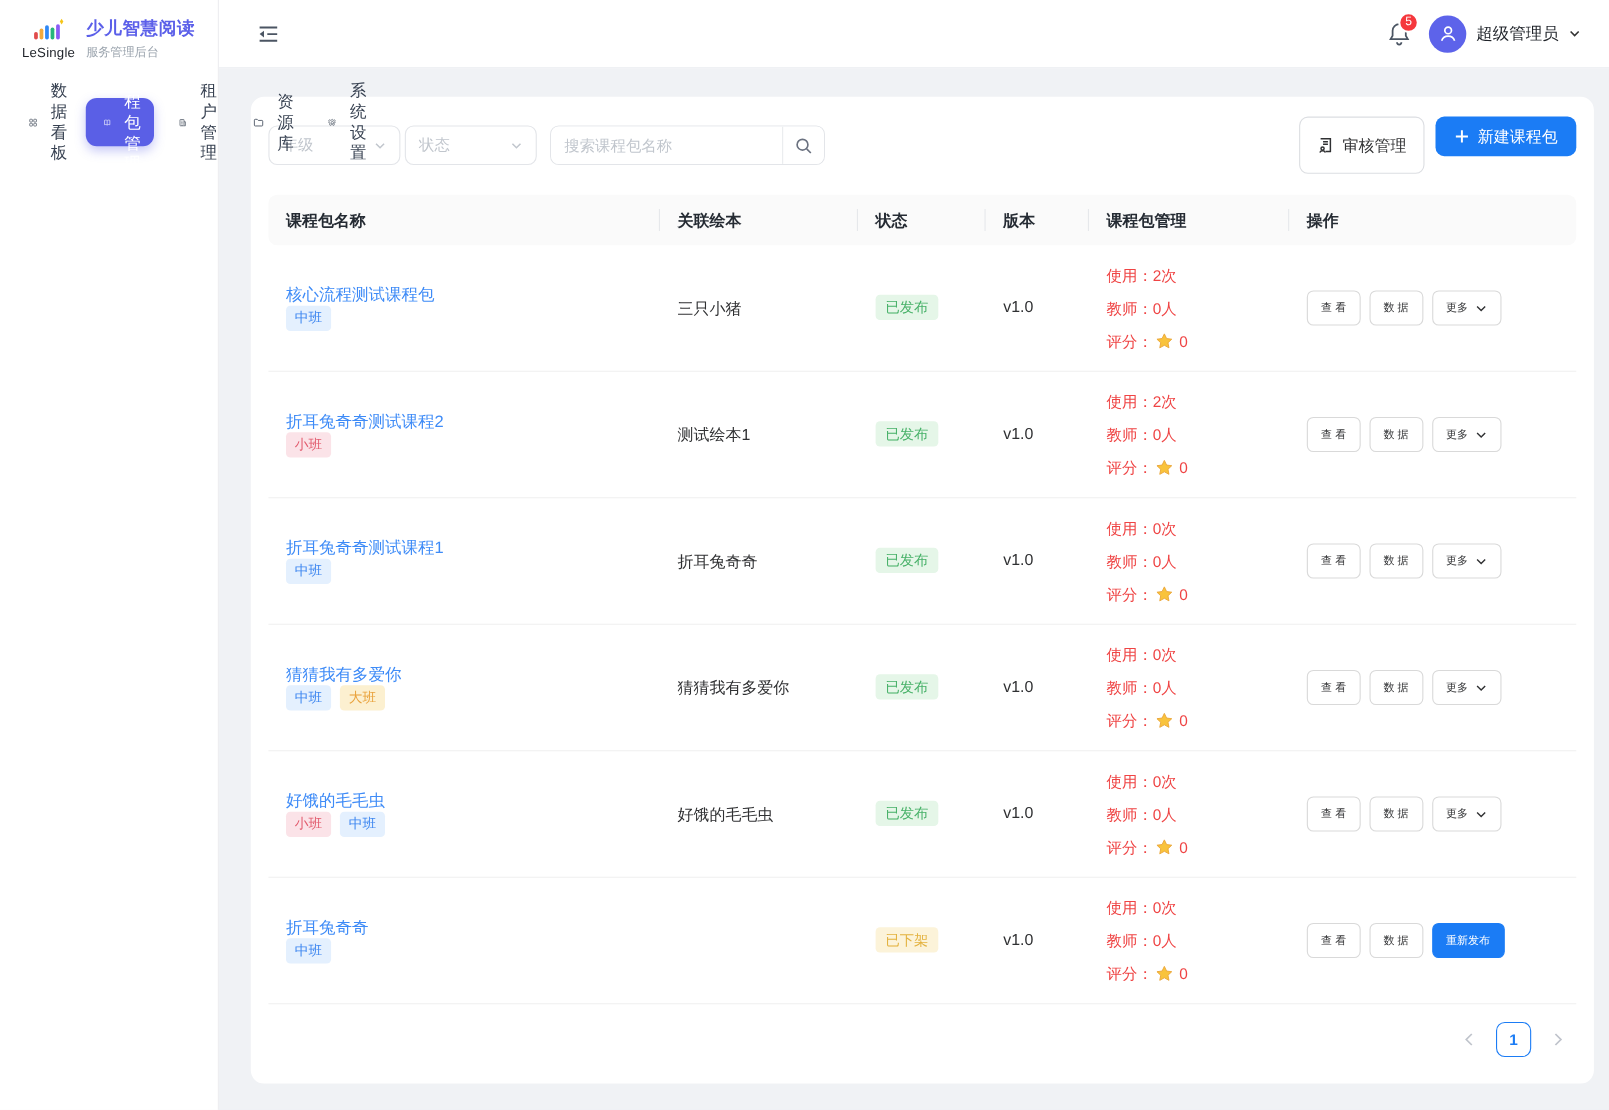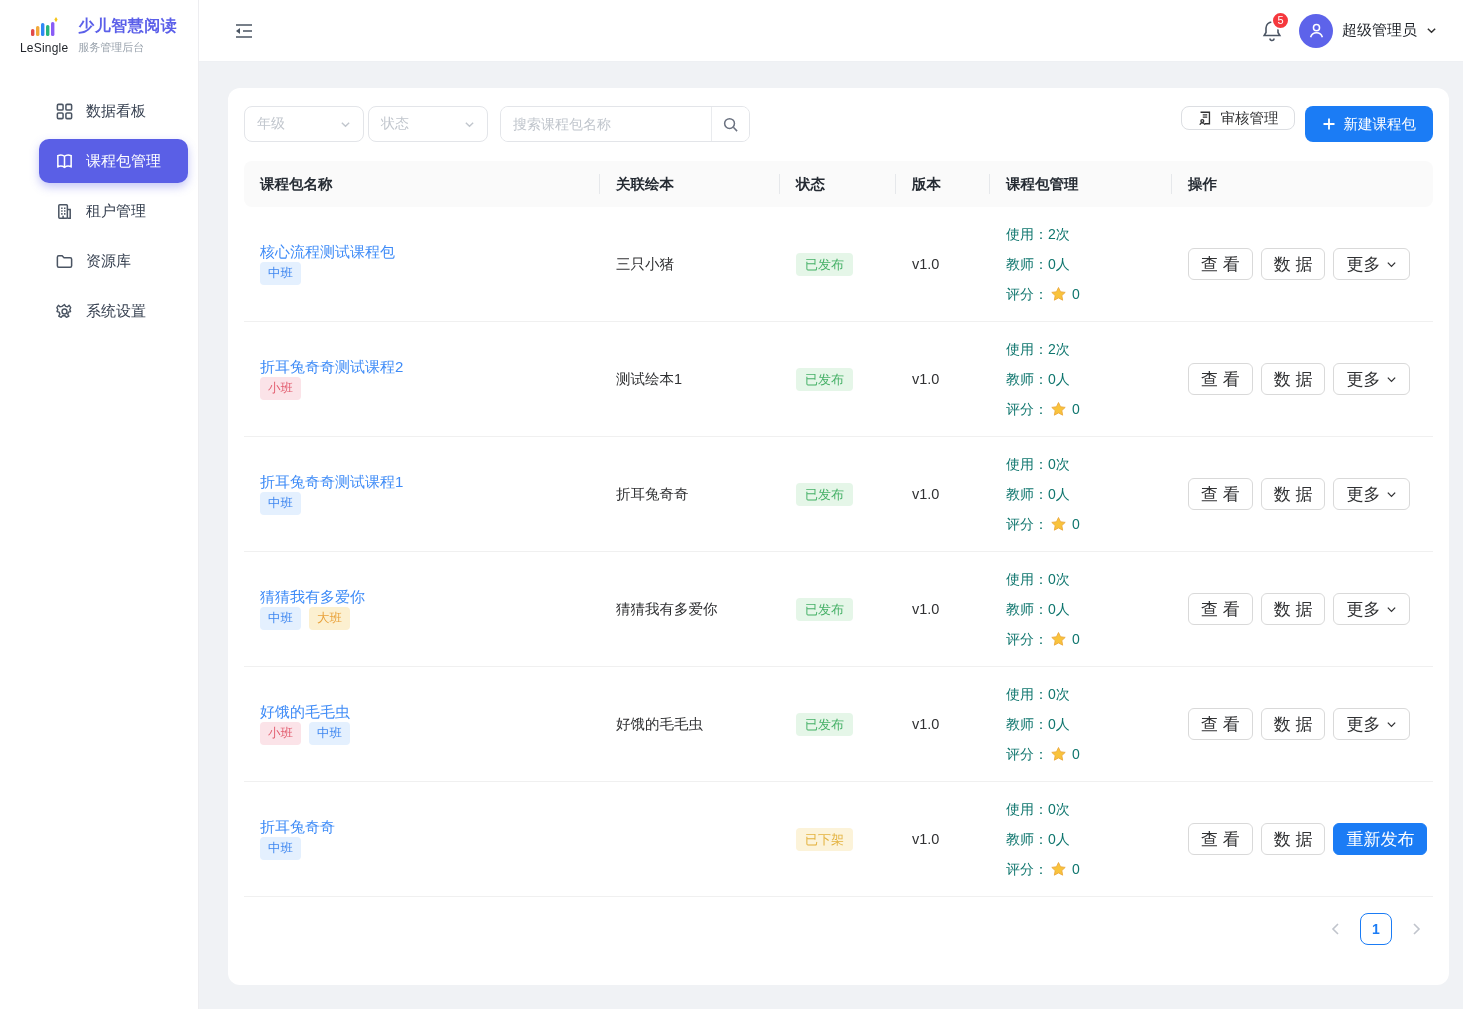--- a/index.html
+++ b/index.html
@@ -8,21 +8,21 @@
   .page { position:relative; width:1463px; height:1009px; background:#f0f2f5; overflow:hidden; }
 
   
   .sidebar { position:absolute; left:0; top:0; width:199px; height:100%; background:#fff; border-right:1px solid #ededf0; z-index:3; }
   .logo-area { height:71px; display:flex; align-items:center; gap:10px; padding-left:20px; }
   .logo-stack { display:flex; flex-direction:column; align-items:center; }
   .logo-text { font-size:12px; color:#1f2329; margin-top:1px; letter-spacing:.2px; }
   .brand-block { display:flex; flex-direction:column; }
   .brand-title { font-size:16px; font-weight:bold; color:#5b5fe9; letter-spacing:.5px; }
   .brand-sub { font-size:11px; color:#9aa3ad; margin-top:3px; }
-  .menu { padding:18px 10px 0 10px; display:flex; flex-direction:column; gap:6px;margin-left:29px; }
+  .menu { padding:18px 10px 0 10px; display:flex; flex-direction:row; gap:6px; }
   .menu-item { height:44px; display:flex; align-items:center; gap:12px; padding-left:16px; border-radius:10px; color:#374151; font-size:15px; cursor:pointer; }
   .menu-item svg { width:19px; height:19px; stroke:#4b5563; }
   .menu-item.active { background:#5a5fe6; color:#fff; box-shadow:0 4px 10px rgba(90,95,230,.35); }
   .menu-item.active svg { stroke:#fff; }
 
   
   .topbar { position:absolute; left:199px; right:0; top:0; height:62px; background:#fff; border-bottom:1px solid #eef0f3; display:flex; align-items:center; padding:0 26px 0 34px; z-index:2; }
   .fold-btn { width:22px; height:22px; cursor:pointer; }
   .topbar-right { margin-left:auto; display:flex; align-items:center; gap:16px; }
   .bell-wrap { position:relative; width:22px; height:24px; cursor:pointer; }
@@ -37,21 +37,21 @@
 
   
   .toolbar { display:flex; align-items:center; }
   .filters { display:flex; gap:4px; }
   .select { width:120px; height:36px; border:1px solid #e3e5e9; border-radius:8px; display:flex; align-items:center; justify-content:space-between; padding:0 12px; color:#c1c6cd; font-size:14px; background:#fff; cursor:pointer; }
   .searchbox { width:250px; height:36px; border:1px solid #e3e5e9; border-radius:8px; display:flex; margin-left:8px; overflow:hidden; background:#fff; }
   .searchbox input { flex:1; border:0; outline:none; padding:0 12px; font-size:14px; color:#303133; font-family:inherit; }
   .searchbox input::placeholder { color:#c1c6cd; }
   .search-btn { width:38px; border:0; border-left:1px solid #e9ebee; background:#fff; display:flex; align-items:center; justify-content:center; cursor:pointer; }
   .toolbar-right { margin-left:auto; display:flex; gap:10px; }
-  .btn-plain { height:24px; padding:0 15px; border:1px solid #dcdee2; background:#fff; border-radius:8px; display:flex; align-items:center; gap:8px; font-size:14.5px; color:#303133; cursor:pointer; font-family:inherit; }
+  .btn-plain { height:52px; padding:0 15px; border:1px solid #dcdee2; background:#fff; border-radius:8px; display:flex; align-items:center; gap:8px; font-size:14.5px; color:#303133; cursor:pointer; font-family:inherit; }
   .btn-primary-lg { height:36px; padding:0 17px; border:0; background:#1b7cf5; border-radius:8px; display:flex; align-items:center; gap:8px; font-size:14.5px; color:#fff; cursor:pointer; font-family:inherit; }
 
   
   .table { margin-top:19px; }
   .thead { display:flex; align-items:center; height:46px; background:#fafafa; border-radius:8px; }
   .th { font-size:14.5px; font-weight:bold; color:#252b33; padding-left:16px; position:relative; height:100%; display:flex; align-items:center; }
   .th:not(:last-child)::after { content:""; position:absolute; right:0; top:13px; bottom:13px; width:1px; background:#e6e8eb; }
   .c1{width:356px;} .c2{width:180px;} .c3{width:116px;} .c4{width:94px;} .c5{width:182px;} .c6{width:261px;}
   .row { display:flex; align-items:center; height:115px; border-bottom:1px solid #f0f0f0; }
   .cell { padding-left:16px; }
@@ -59,25 +59,25 @@
   .tagline { display:flex; gap:8px; }
   .tag { font-size:12.5px; padding:3px 8px; border-radius:4px; line-height:1.3; }
   .tag[data-type="blue"] { background:#e4f0fe; color:#3d86f0; }
   .tag[data-type="red"]  { background:#fbe3e8; color:#e25c6e; }
   .tag[data-type="gold"] { background:#fcf0d0; color:#e9a23b; }
   .book { font-size:14.5px; color:#303133; }
   .status { font-size:13px; padding:4px 9px; border-radius:4px; }
   .status[data-type="published"] { background:#e5f6e8; color:#47b168;text-align:right; }
   .status[data-type="offline"]   { background:#fcf3d9; color:#e3b23f; }
   .version { font-size:14.5px; color:#303133; }
-  .stats { font-size:14px; color:#0f766e; }
+  .stats { font-size:14px; color:#ef4444; }
   .stats > div { line-height:30px; display:flex; align-items:center; }
   .star { width:17px; height:17px; margin:0 5px 0 2px; }
   .actions { display:flex; gap:8px; align-items:center; }
-  .btn { height:32px; padding:0 12px; background:#fff; border:1px solid #d9d9d9; border-radius:6px; font-size:17px; color:#303133; cursor:pointer; display:flex; align-items:center; gap:6px; font-family:inherit; }
+  .btn { height:32px; padding:0 12px; background:#fff; border:1px solid #d9d9d9; border-radius:6px; font-size:10px; color:#303133; cursor:pointer; display:flex; align-items:center; gap:6px; font-family:inherit; }
   .btn.primary { background:#1b7cf5; border-color:#1b7cf5; color:#fff; }
   .chev { width:11px; height:11px; }
 
   
   .pagination { margin-top:16px; display:flex; justify-content:flex-end; align-items:center; gap:17px; padding-right:10px; }
   .pg-arrow { width:14px; height:14px; cursor:pointer; }
   .pg-num { width:32px; height:32px; border:1px solid #1b7cf5; border-radius:8px; color:#1b7cf5; font-size:14px; font-weight:bold; display:flex; align-items:center; justify-content:center; background:#fff; cursor:pointer; }
 </style>
 </head>
 <body>

